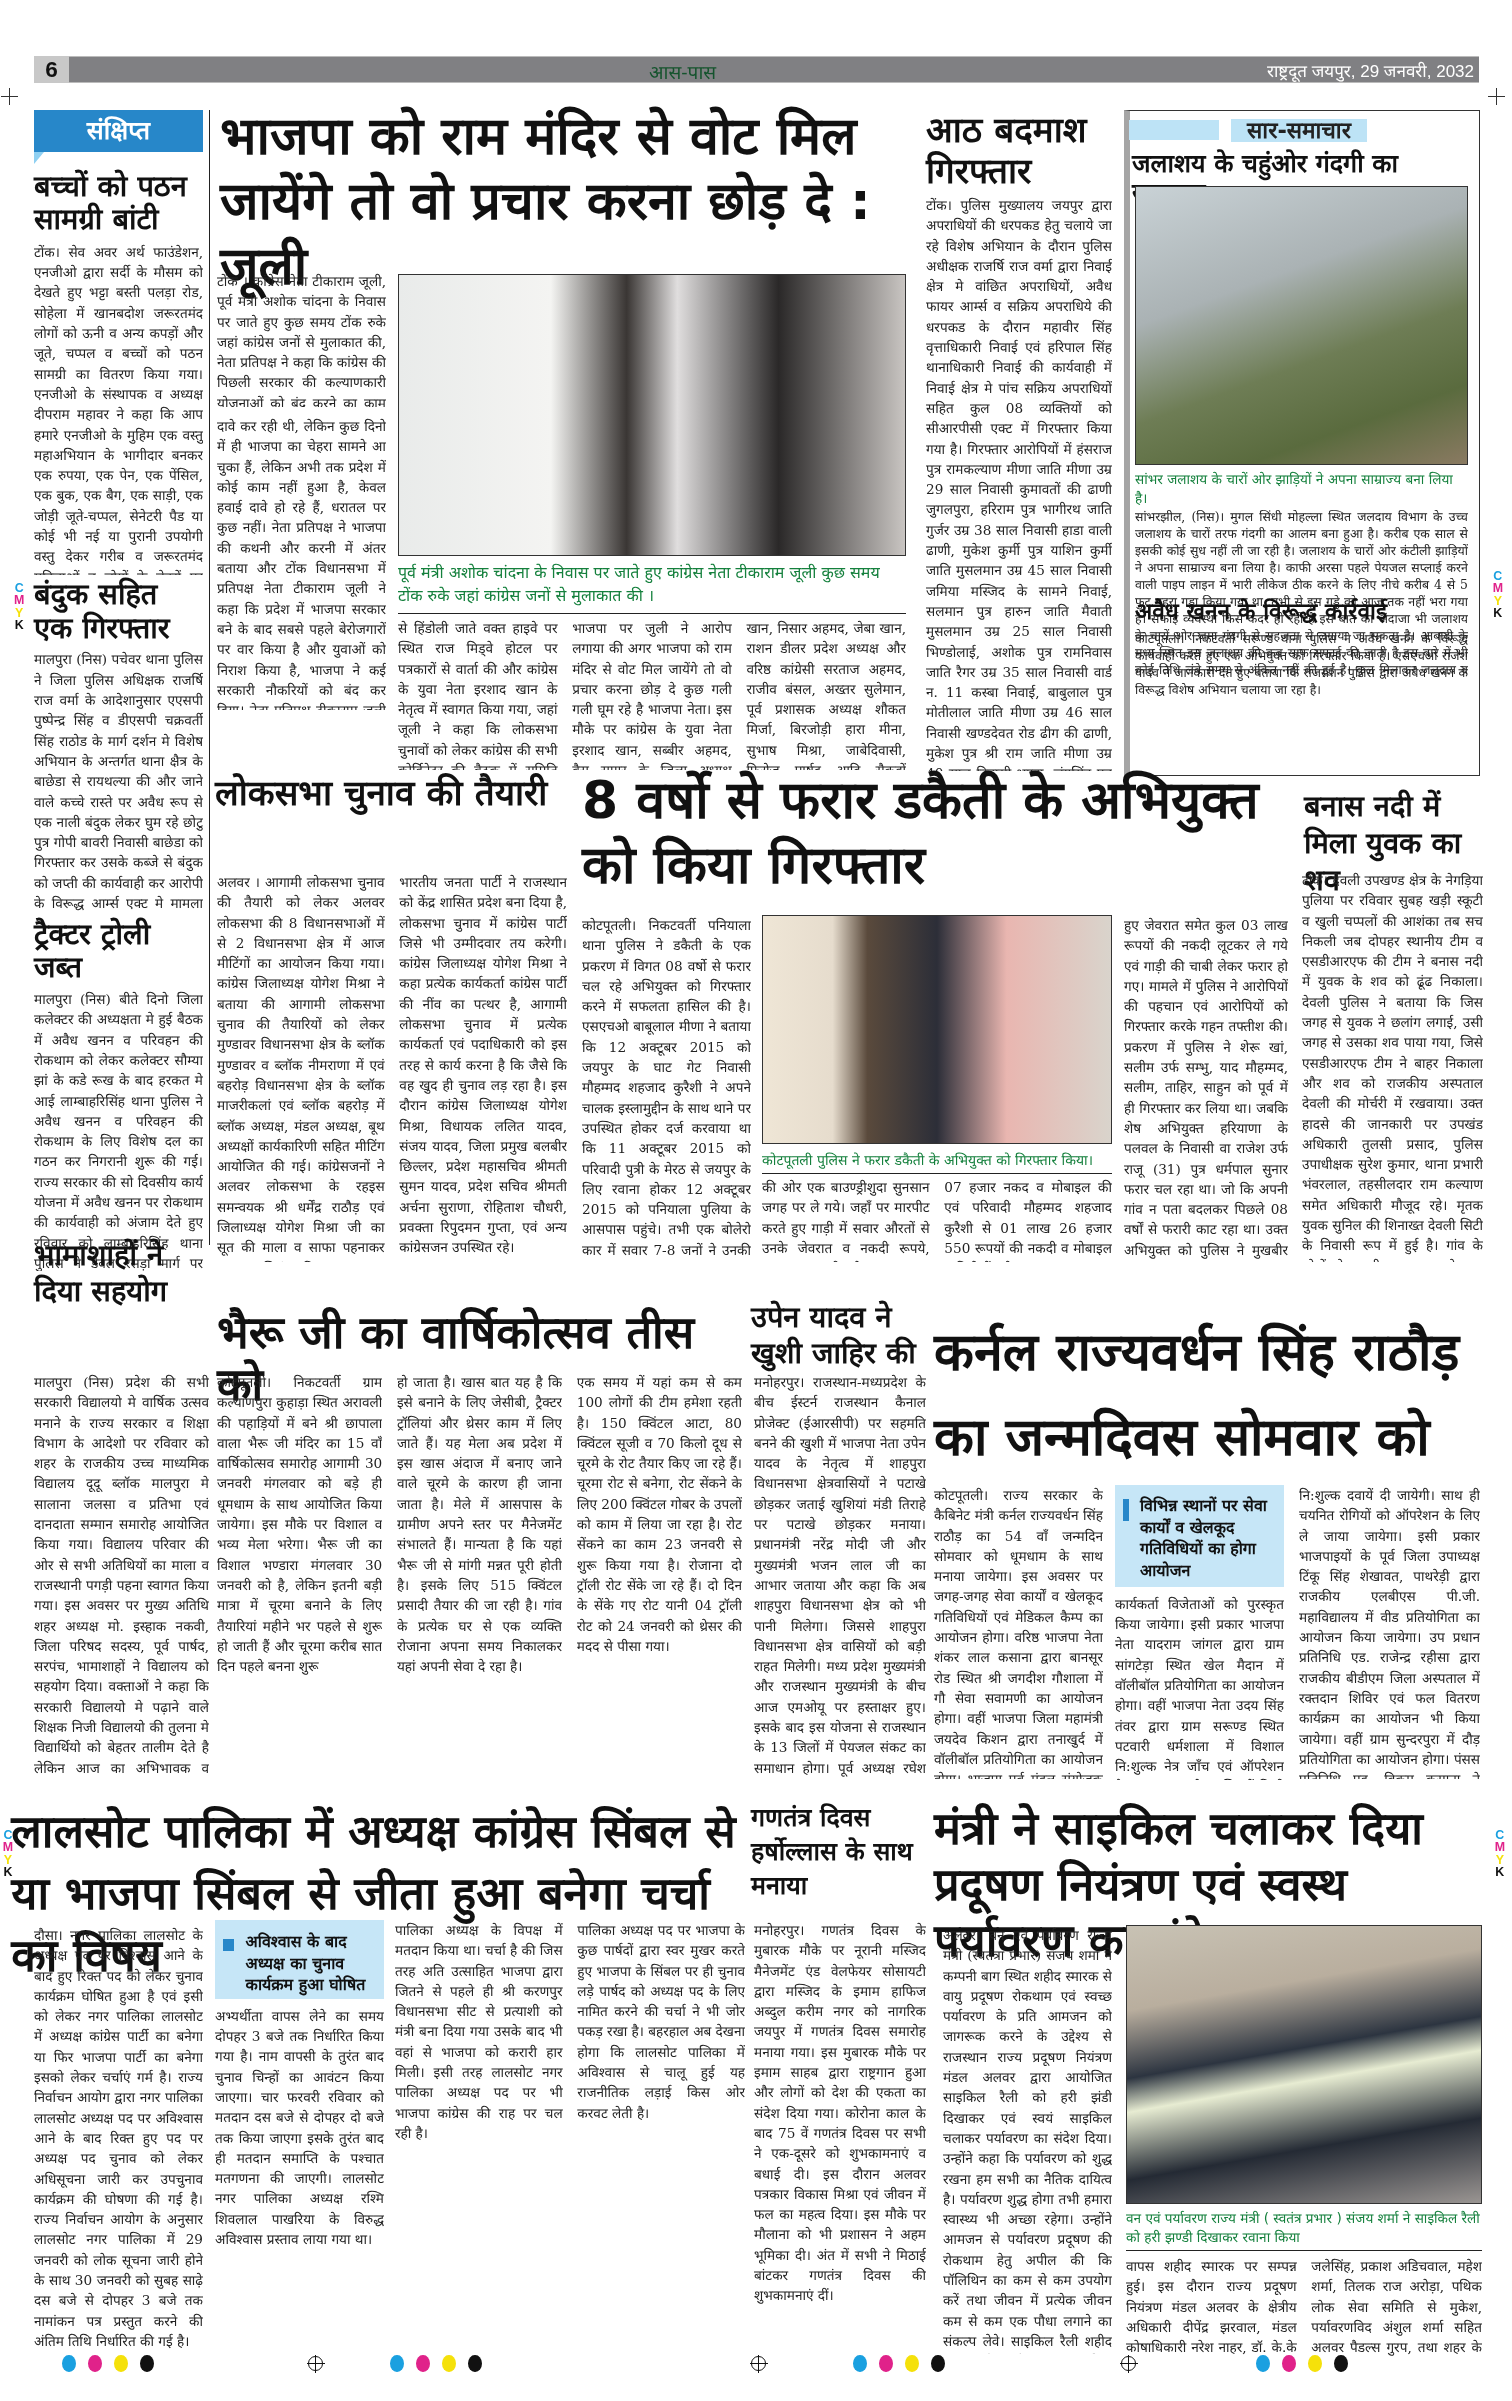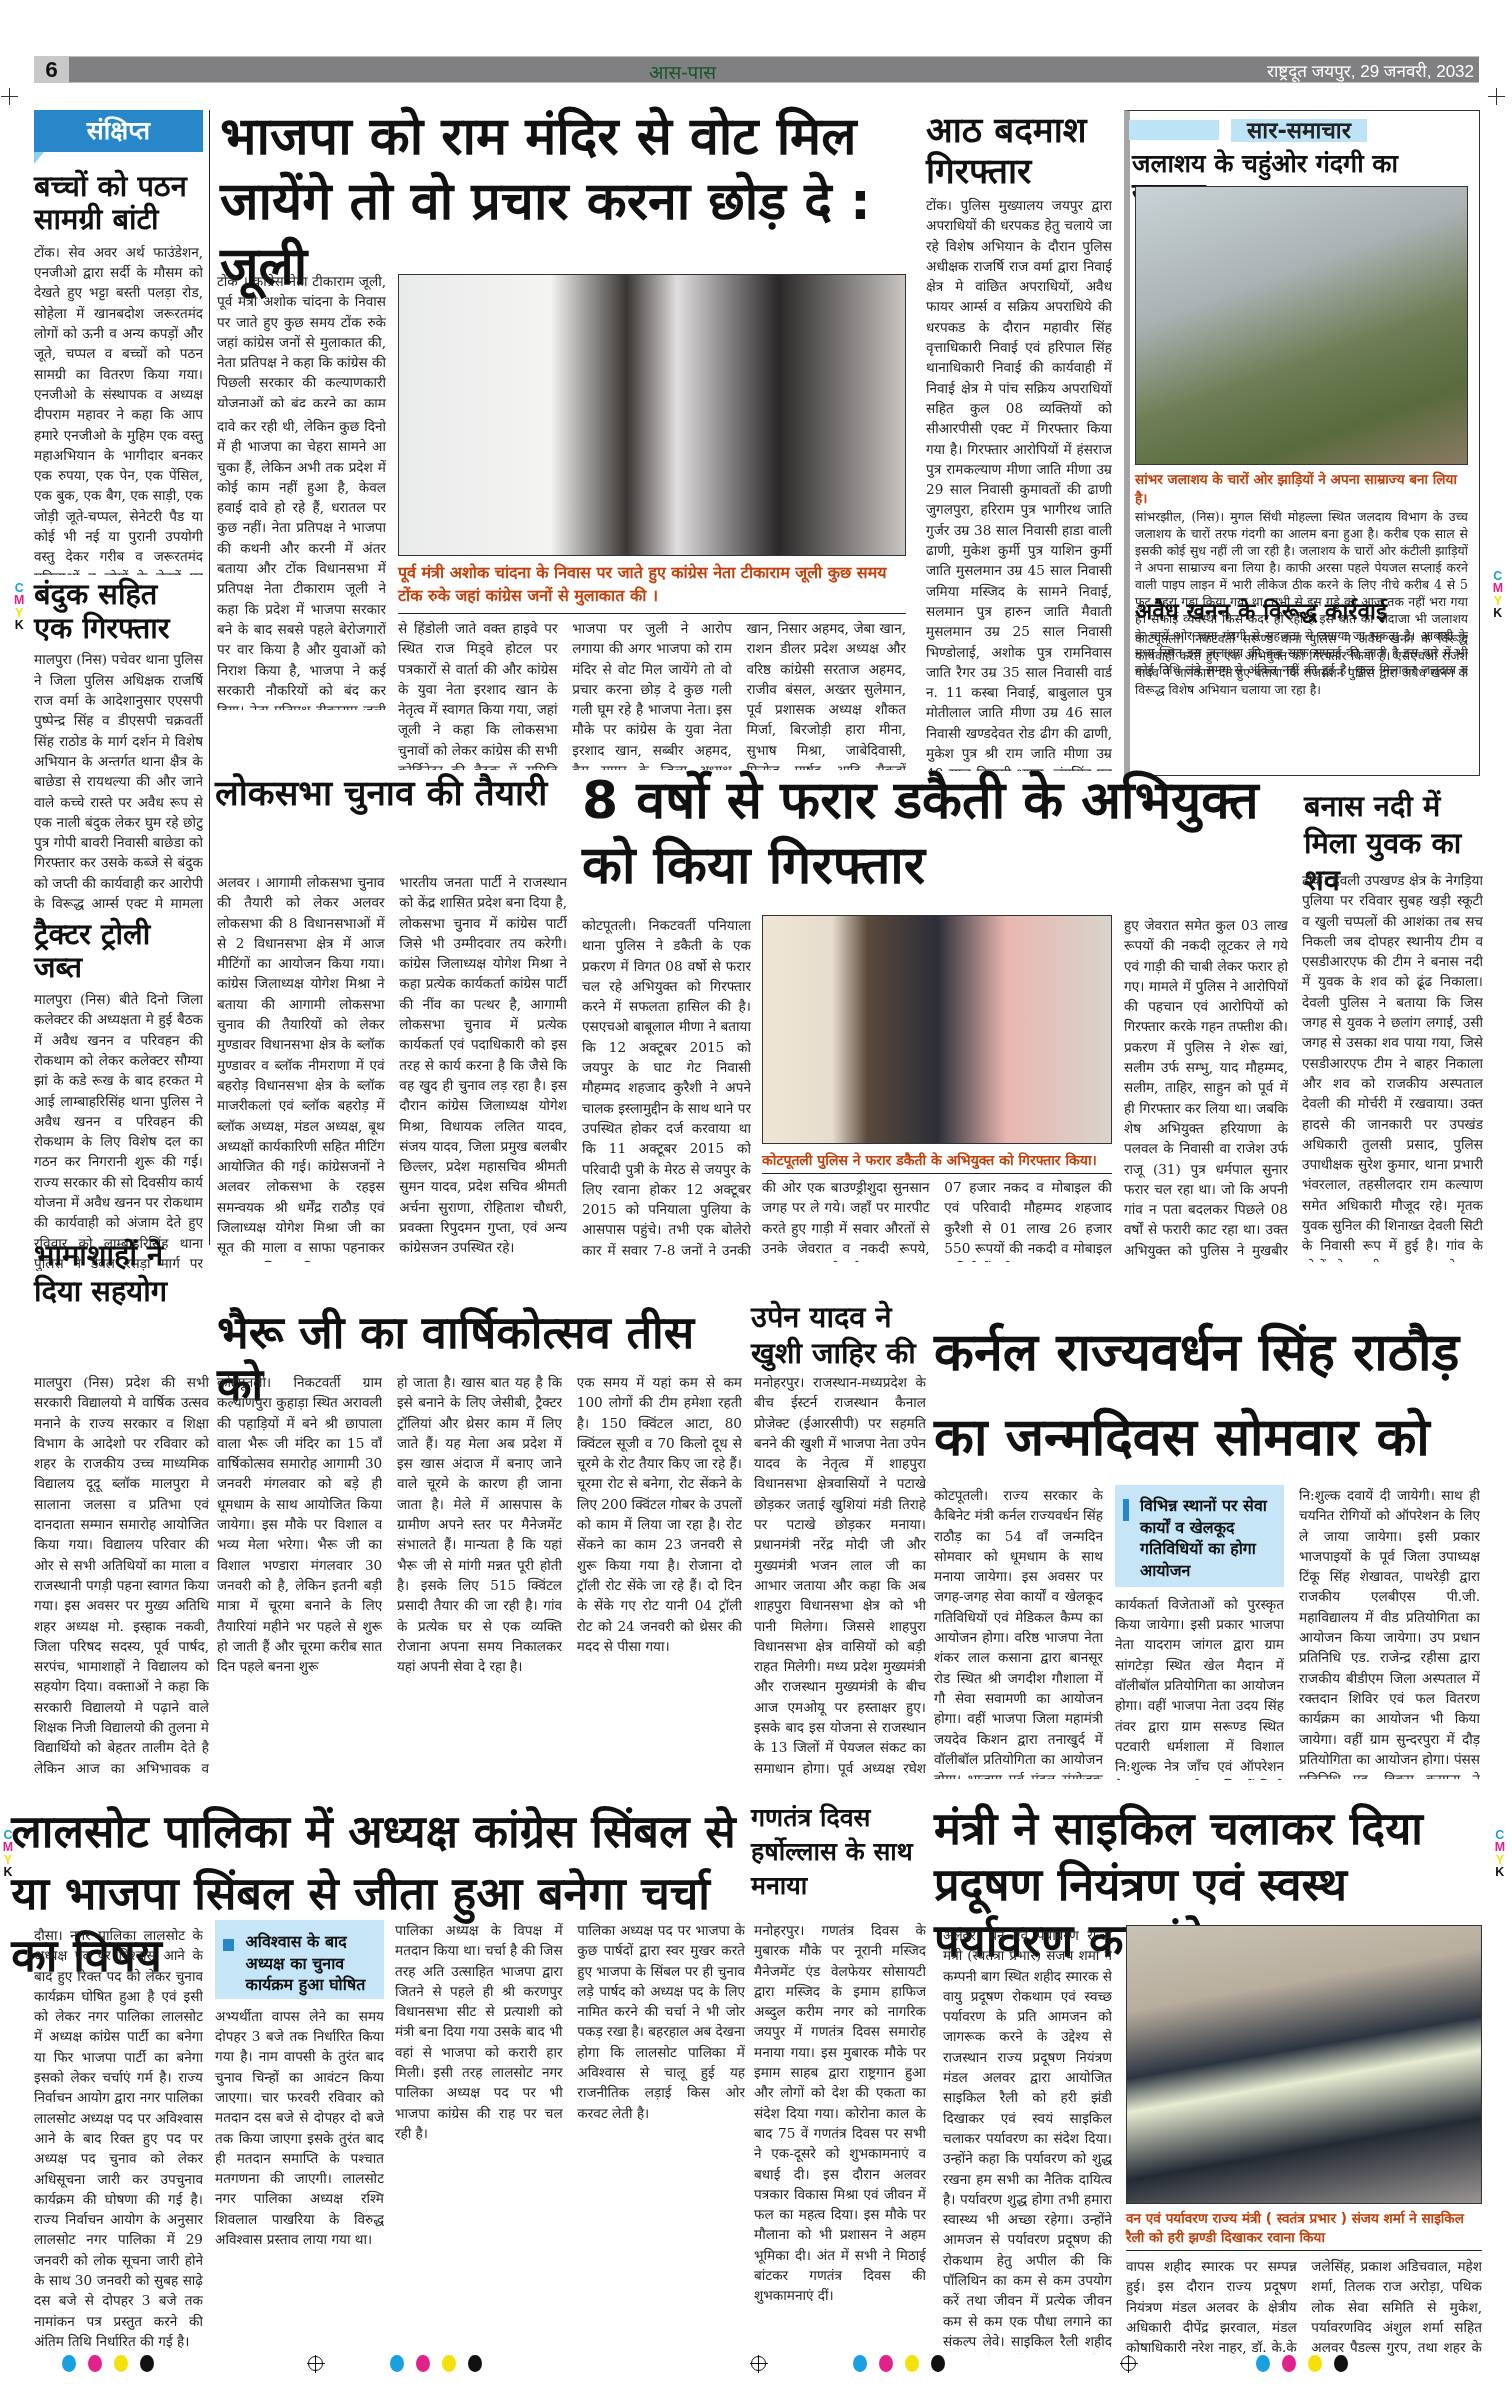--- a/index.html
+++ b/index.html
@@ -26,21 +26,21 @@
 .hd-xs{font-size:25px}
 .body{font-family:"DejaVu Serif",serif;font-size:13.6px;line-height:20.3px;text-align:justify;color:#222;overflow:hidden}
 .cols{display:flex;gap:14.7px}
 .cols .body{flex:1}
 .tag-blue{background:#2787c9;color:#fff;font-weight:bold;font-size:25px;text-align:center}
 .tag-tri{width:0;height:0;border-left:10.2px solid #8fd0f2;border-bottom:12.4px solid transparent}
 .pullbox{background:#c6e6f7;padding:17px 12.4px 17px 14.7px;display:flex;gap:11.3px}
 .pullbox .sq{width:11.3px;height:11.3px;background:#2787c9;margin-top:8px;flex:none}
 .pullbox .txt{font-weight:bold;font-size:20.3px;line-height:30.5px;color:#111}
 .photo{background:#9a9a9a;border:1.1px solid #333;overflow:hidden}
-.caption{font-weight:bold;font-size:16px;line-height:22.6px;color:#c2410c}
+.caption{font-weight:normal;font-size:16px;line-height:22.6px;color:#15803d}
 .sar-box{border:1.7px solid #333;border-left:6.8px solid #a5a5a5;background:#fff}
 .sar-band{background:#bde3f6}
 .reg{border-radius:50%;width:13.6px;height:17px}
 .target{width:14.7px;height:14.7px;border:1.1px solid #111;border-radius:50%}
 .target:before{content:"";position:absolute;left:6.2px;top:-2.3px;width:1.1px;height:18px;background:#111}
 .target:after{content:"";position:absolute;left:-2.3px;top:6.2px;width:18px;height:1.1px;background:#111}
 .centered{text-align:left}
 </style>
 </head>
 <body>

